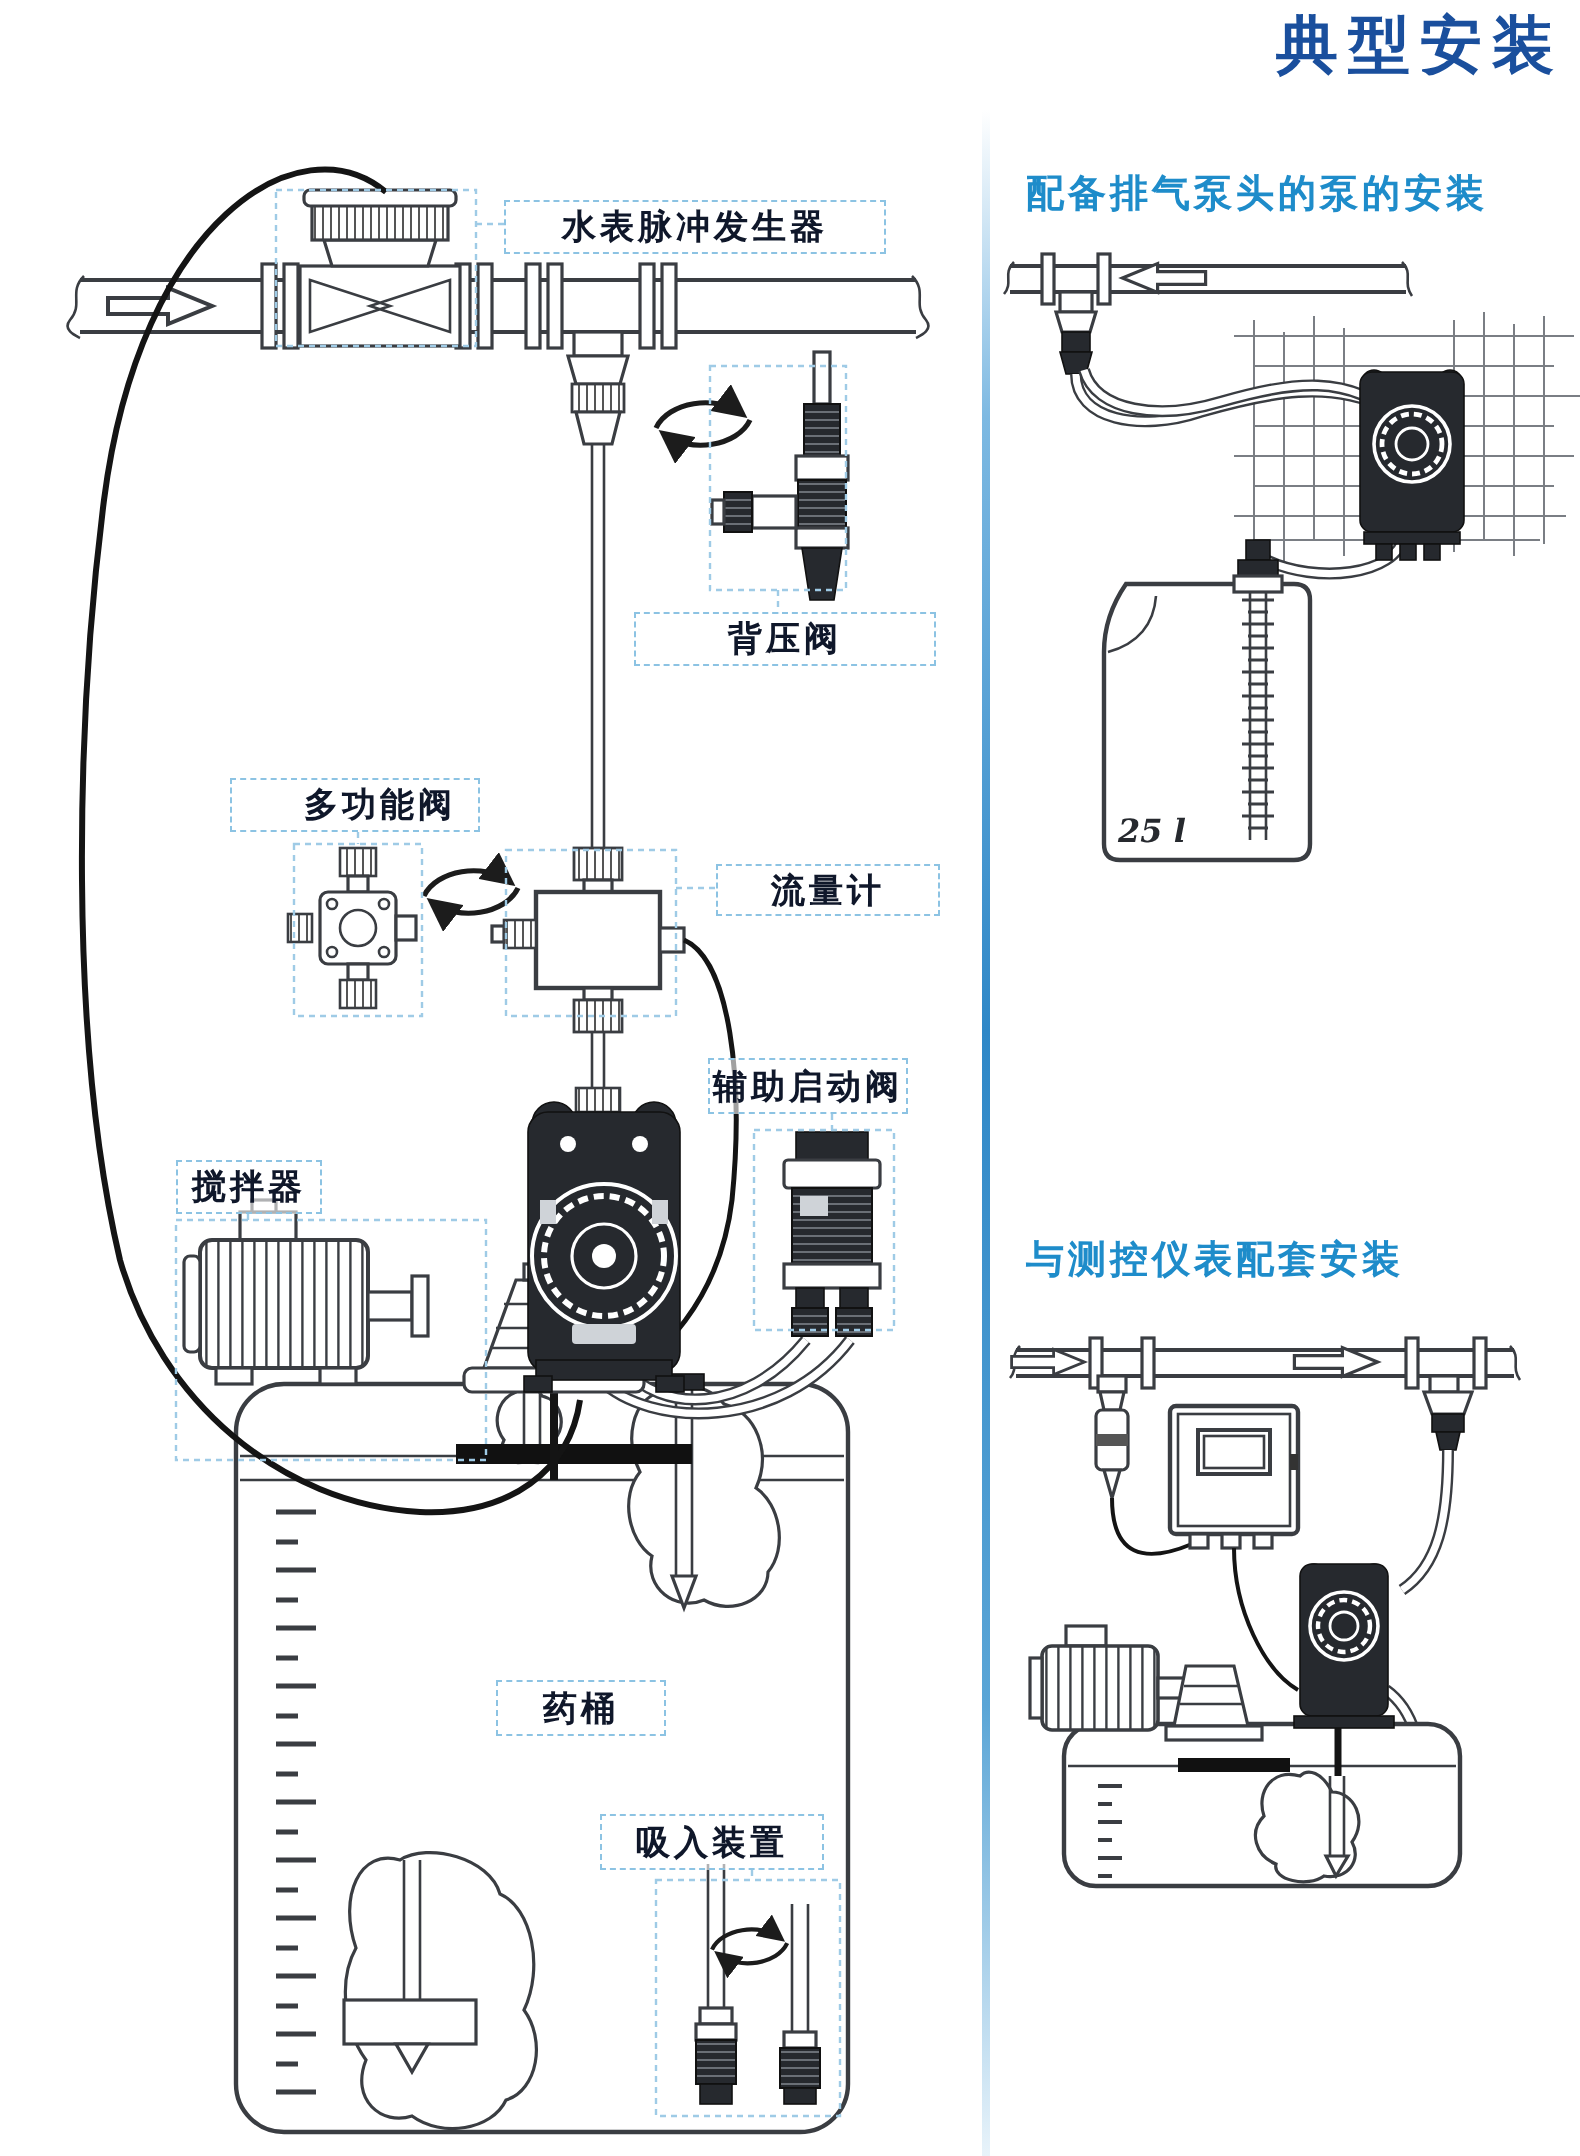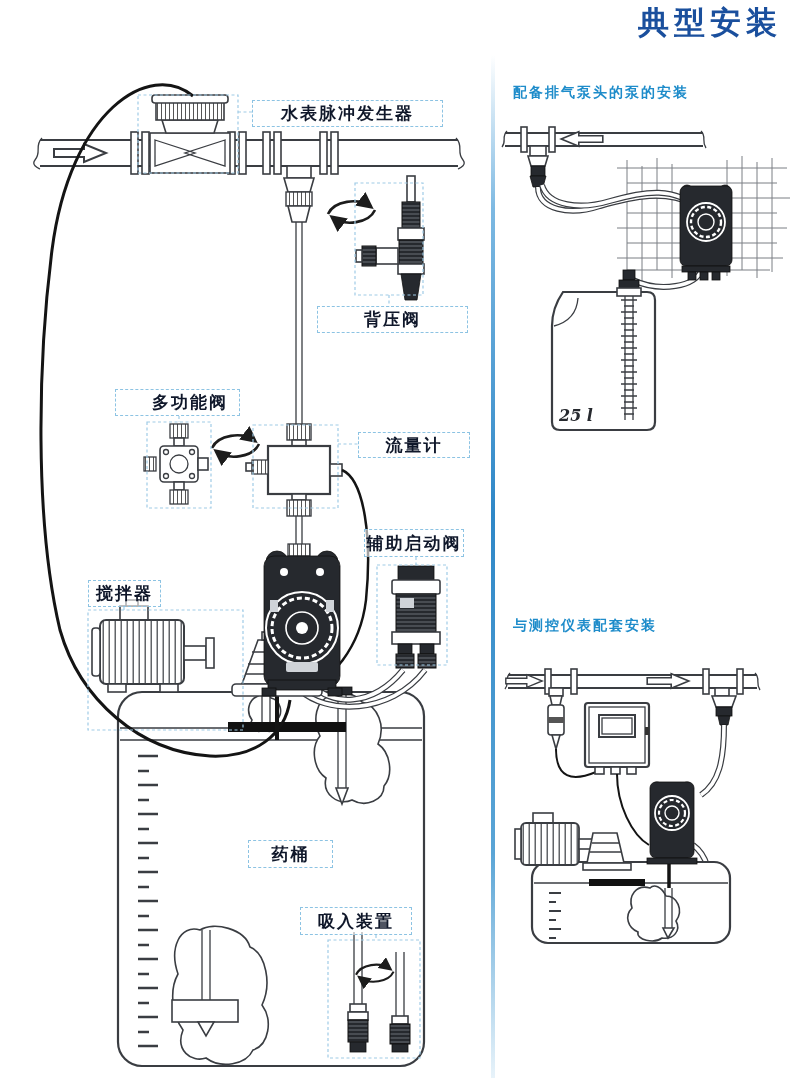--- a/index.html
+++ b/index.html
@@ -13,21 +13,21 @@
   .fw2{fill:#fff;stroke:#3a3d42;stroke-width:2.2}
   .fd{fill:#26292e;stroke:#111;stroke-width:.8}
   .dash{stroke:#9fcbe6;stroke-dasharray:3 2.5;fill:none;stroke-width:1.2}
   .tubeO{stroke:#3a3d42;stroke-width:6;fill:none}
   .tubeI{stroke:#fff;stroke-width:3.6;fill:none}
   .cable{stroke:#141414;fill:none}
   .grid{stroke:#7a7e84;stroke-width:1;fill:none}
   
   .title{position:absolute;top:2px;right:8px;width:200px;text-align:right;
          font-size:31px;font-weight:bold;letter-spacing:5px;color:#1a4f9d;}
-  .heading{position:absolute;font-size:14px;font-weight:bold;letter-spacing:2px;color:#1e8cca;}
+  .heading{position:absolute;font-size:19px;font-weight:bold;letter-spacing:2px;color:#1e8cca;}
   .lbl{position:absolute;display:flex;align-items:center;justify-content:center;
        border:1px dashed #8cc3e3;color:#0f172a;font-weight:bold;font-size:17px;
        letter-spacing:2px;background:rgba(255,255,255,.6);box-sizing:border-box;}
 </style>
 </head>
 <body>
 
 <div class="page">
 
 <svg class="art" width="790" height="1078" viewBox="0 0 790 1078">
@@ -377,18 +377,18 @@
 
 <div class="title">典型安装</div>
 
 <div class="heading" style="left:513px;top:84px;">配备排气泵头的泵的安装</div>
 <div class="heading" style="left:513px;top:617px;">与测控仪表配套安装</div>
 
 <div class="lbl" style="left:252px;top:100px;width:191px;height:27px;">水表脉冲发生器</div>
 <div class="lbl" style="left:317px;top:306px;width:151px;height:27px;">背压阀</div>
 <div class="lbl" style="left:115px;top:389px;width:125px;height:27px;padding-left:25px;">多功能阀</div>
 <div class="lbl" style="left:358px;top:432px;width:112px;height:26px;">流量计</div>
-<div class="lbl" style="left:364px;top:529px;width:100px;height:28px;text-align:center;">辅助启动阀</div>
+<div class="lbl" style="left:354px;top:529px;width:100px;height:28px;text-align:center;">辅助启动阀</div>
 <div class="lbl" style="left:88px;top:580px;width:73px;height:27px;">搅拌器</div>
 <div class="lbl" style="left:248px;top:840px;width:85px;height:28px;">药桶</div>
 <div class="lbl" style="left:300px;top:907px;width:112px;height:28px;">吸入装置</div>
 
 </div>
 
 </body></html>

